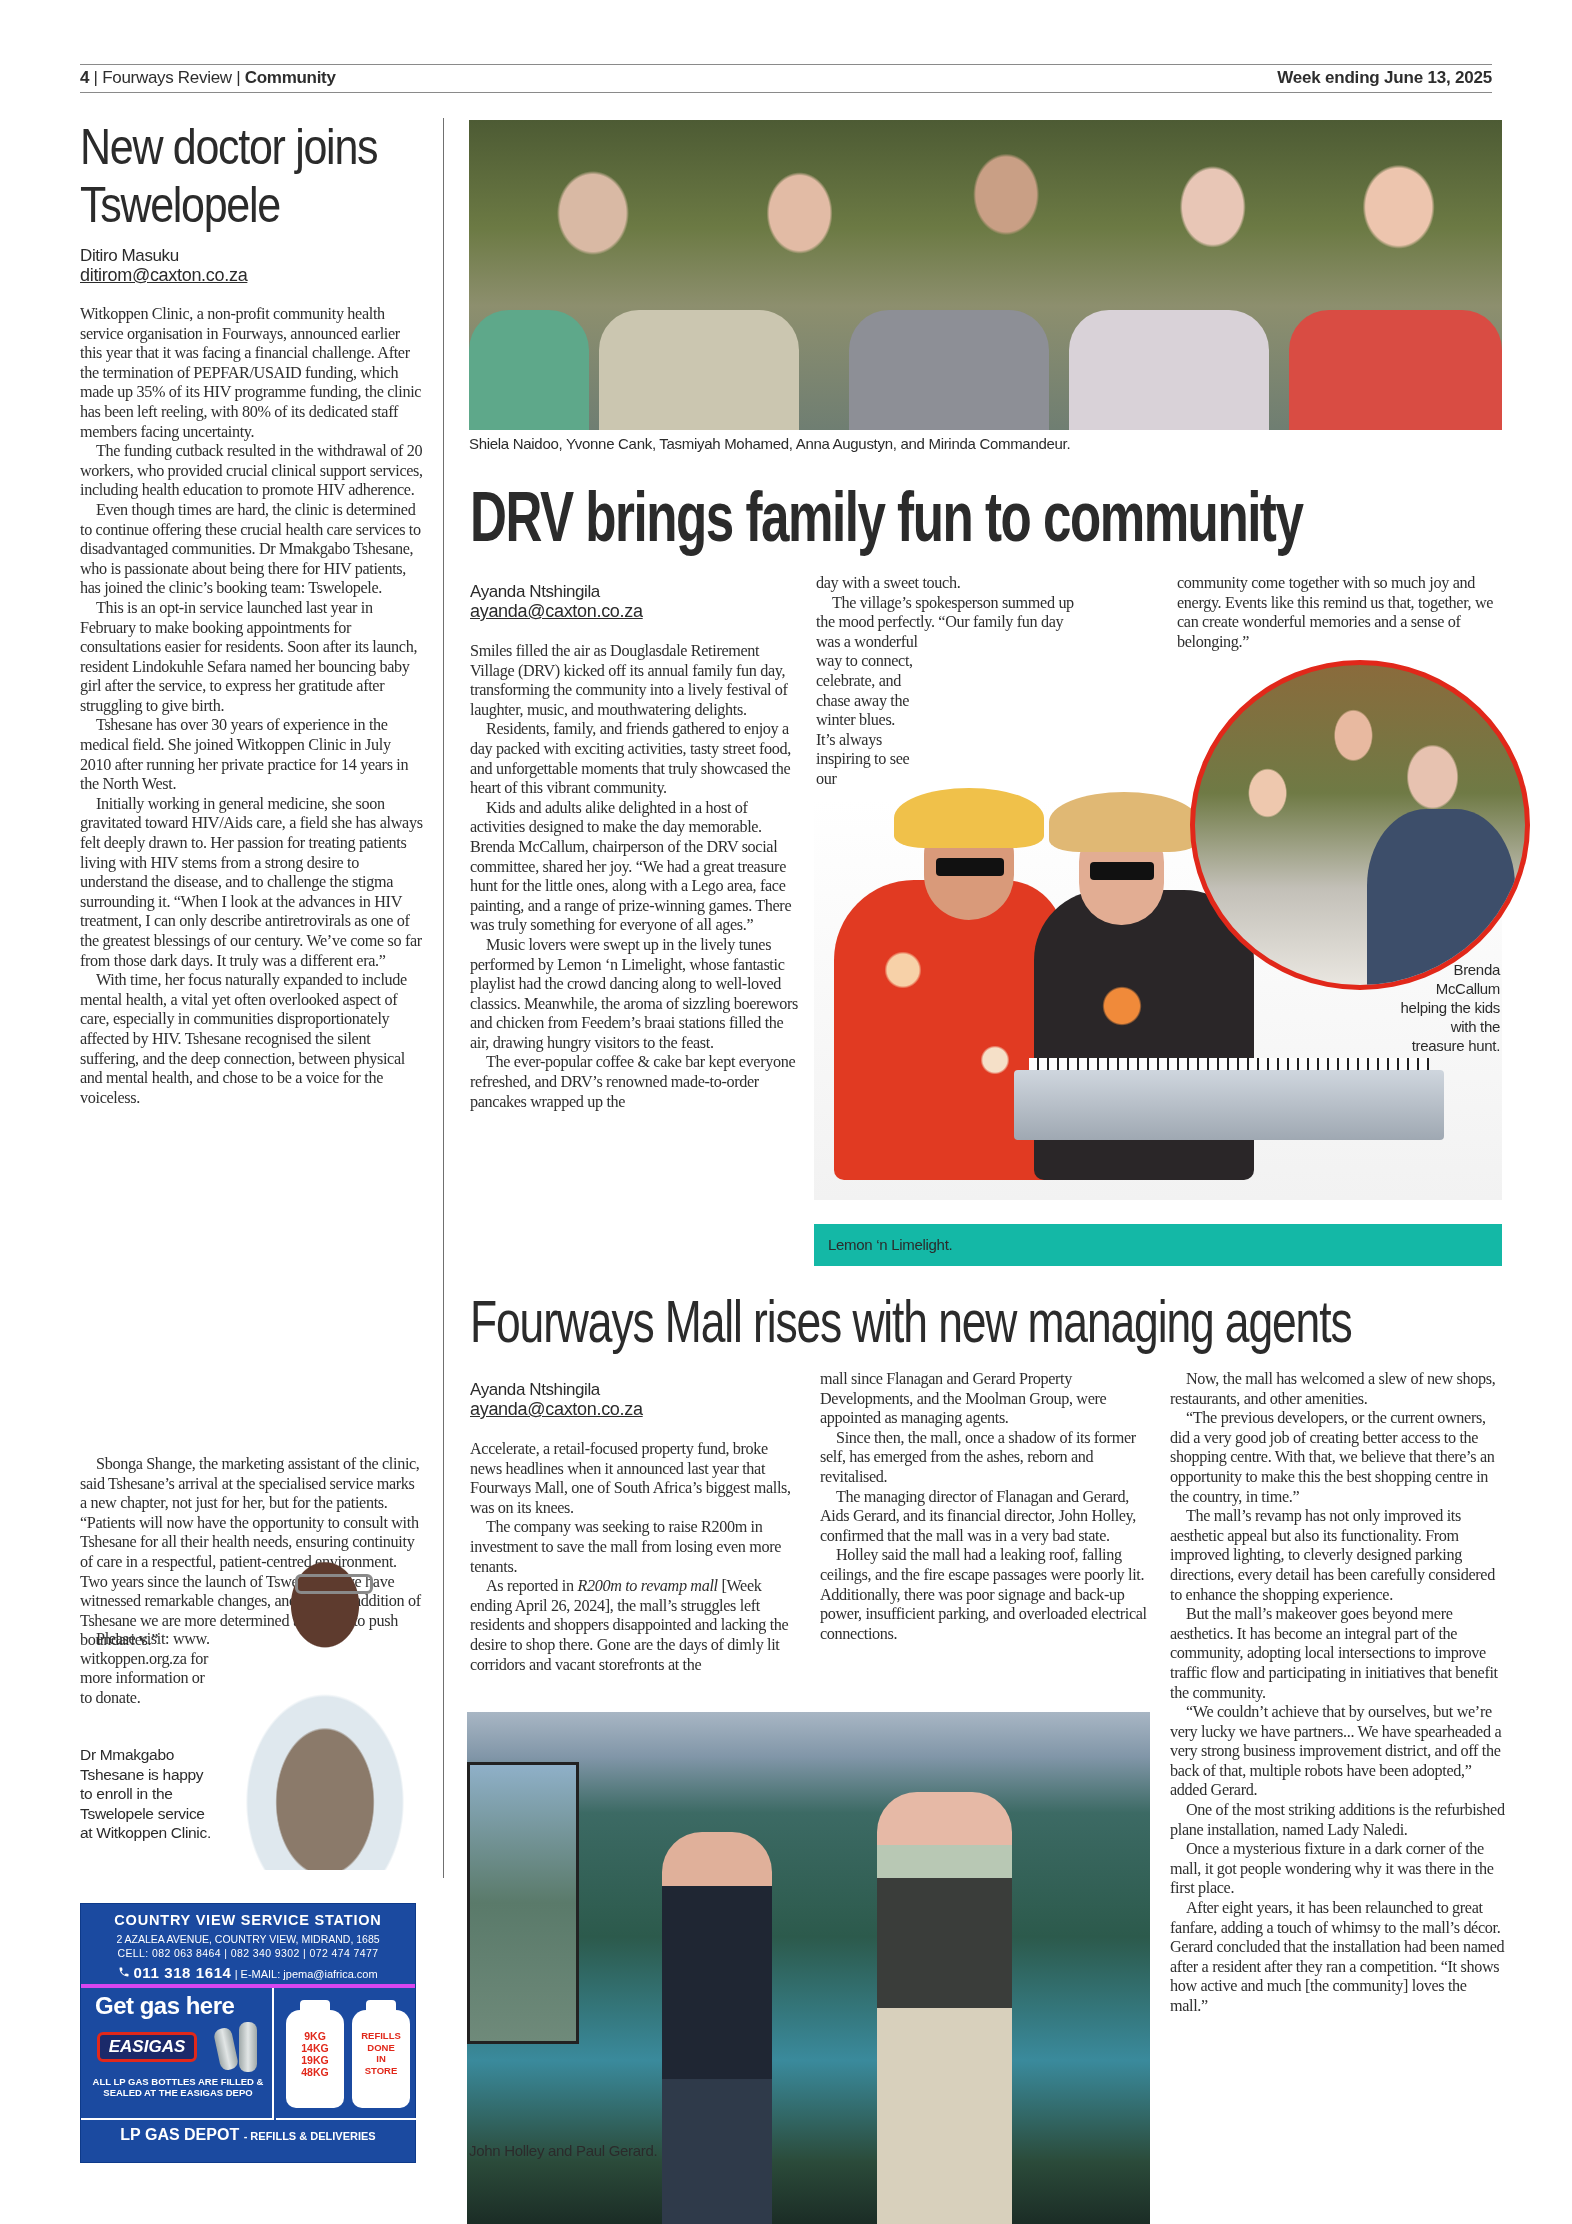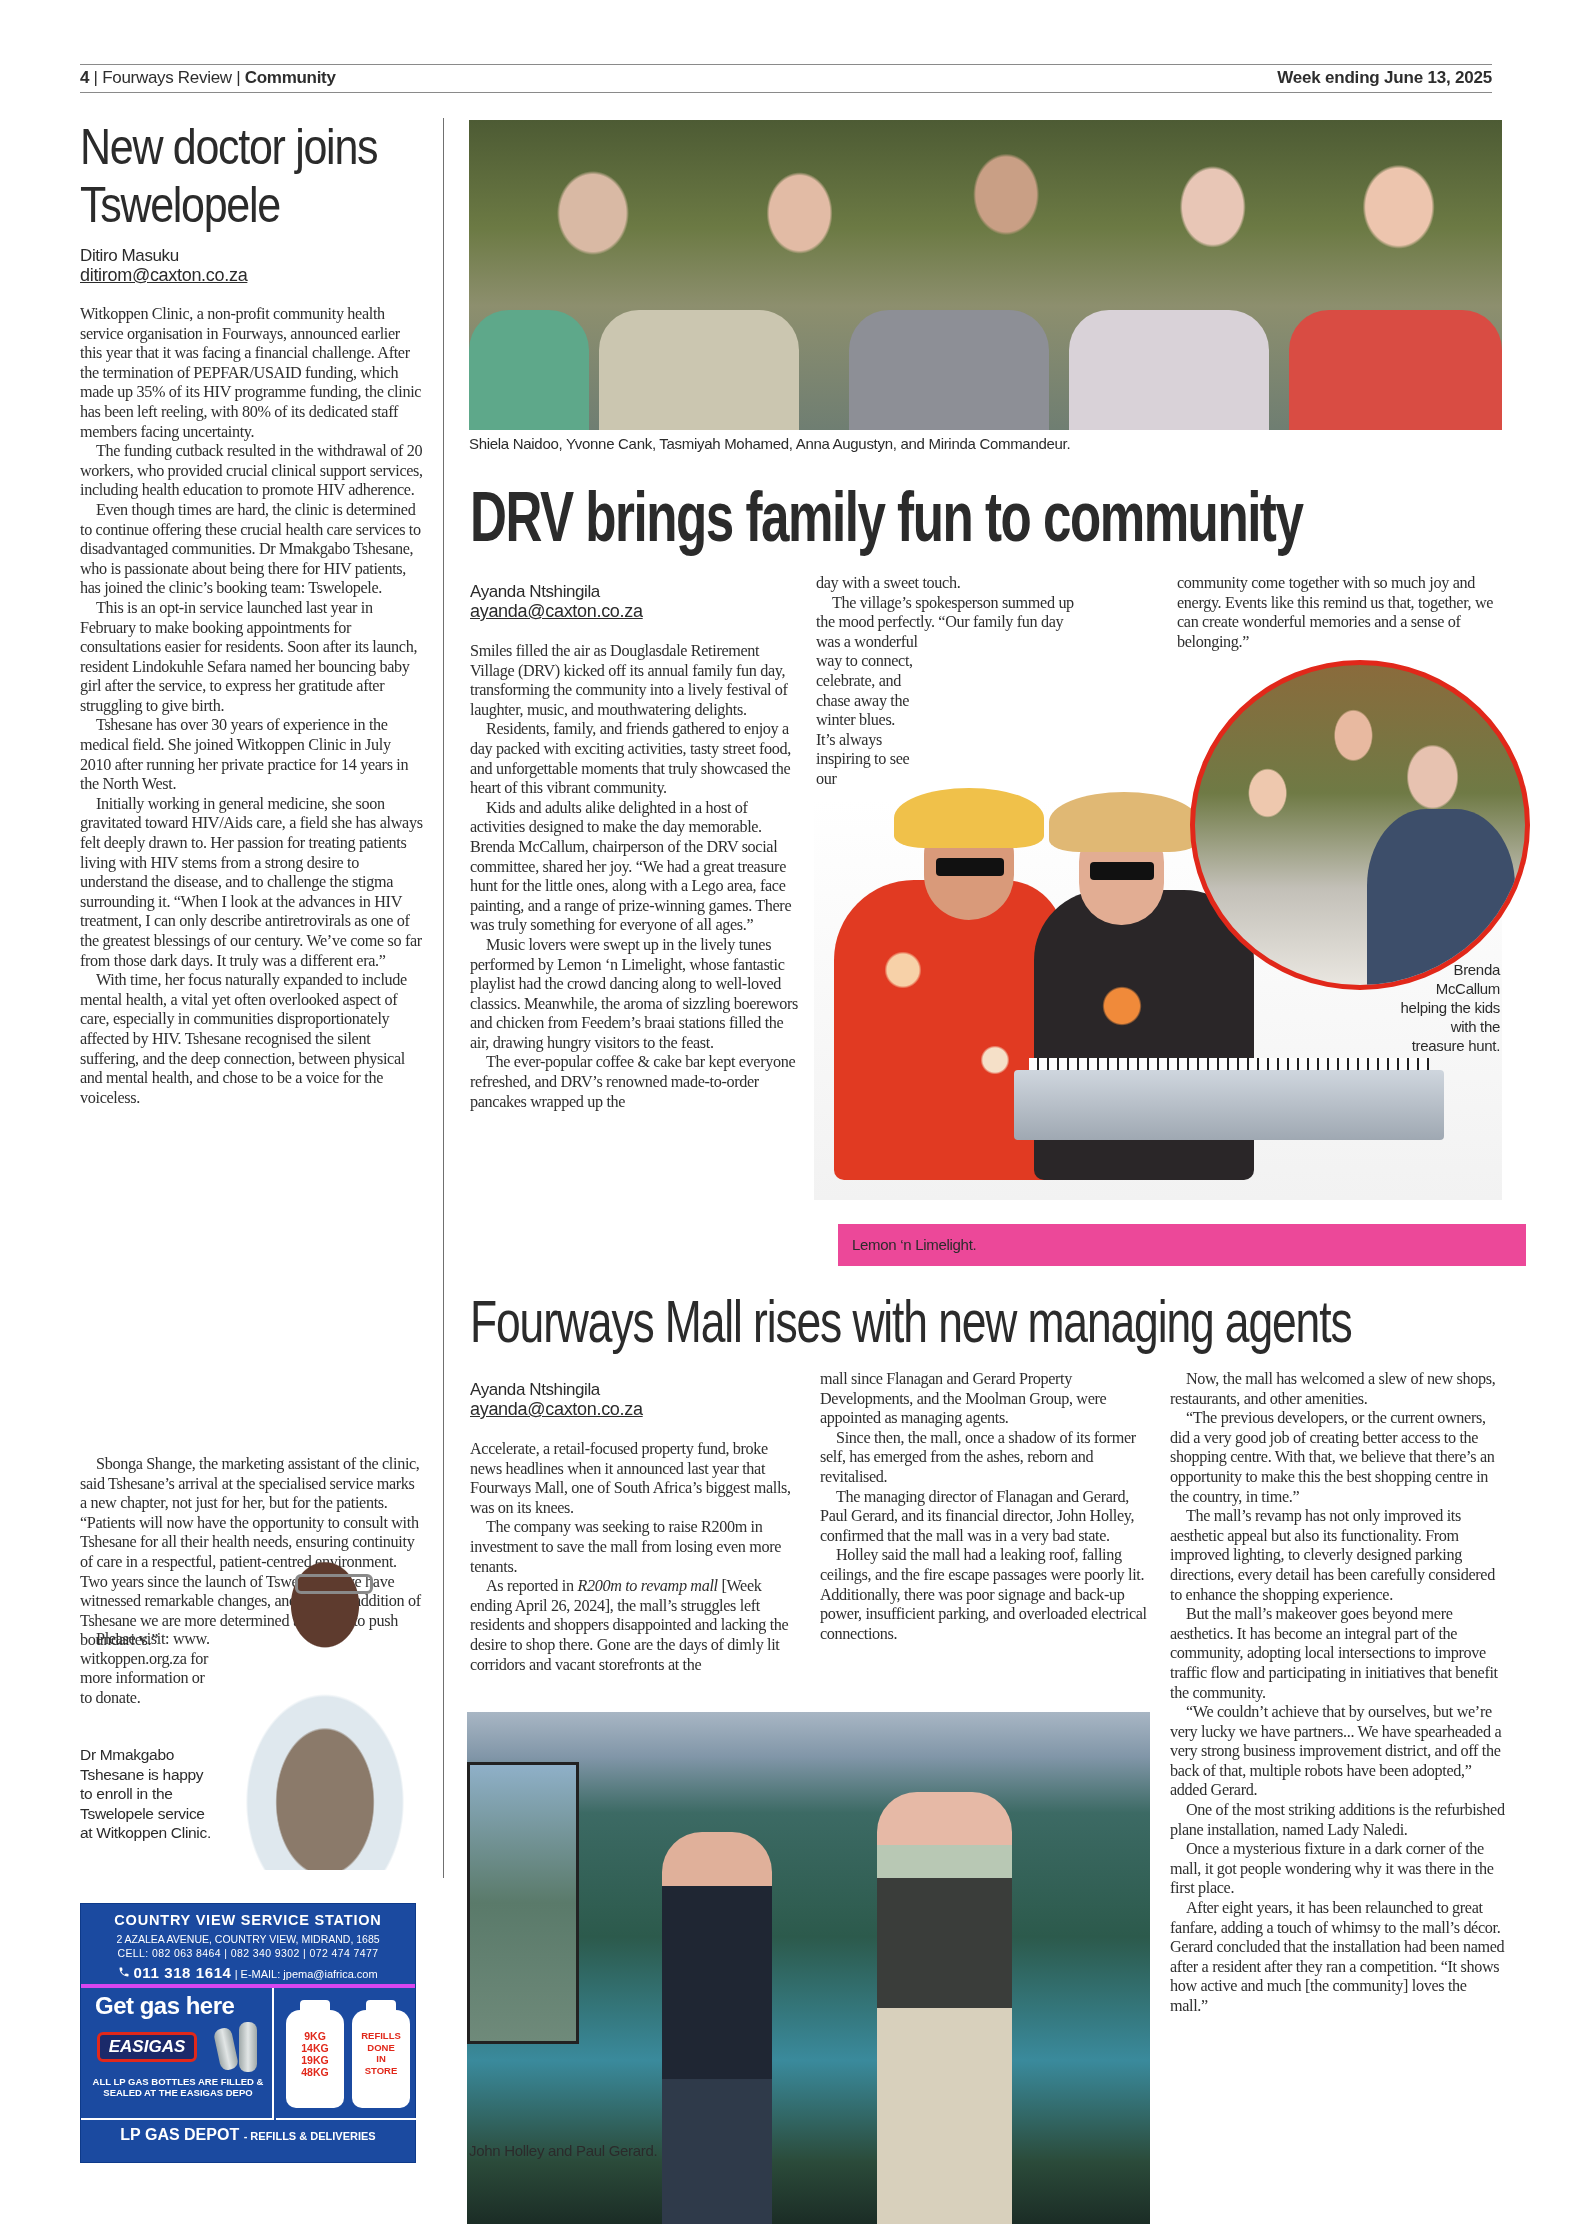--- a/index.html
+++ b/index.html
@@ -56,21 +56,21 @@
   .keys { position: absolute; left: 215px; top: 318px; width: 400px; height: 22px; background: repeating-linear-gradient(90deg, #fff 0 8px, #222 8px 10px); }
 
   .circle-photo { position: absolute; left: 1190px; top: 660px; width: 340px; height: 330px; border-radius: 50%; border: 5px solid #e1281a; overflow: hidden;
     background:
       radial-gradient(ellipse 40px 50px at 72% 35%, #e7c2b0 0 60%, transparent 65%),
       radial-gradient(ellipse 30px 40px at 48% 22%, #e8b9a0 0 60%, transparent 65%),
       radial-gradient(ellipse 30px 38px at 22% 40%, #eec8ae 0 60%, transparent 65%),
       linear-gradient(180deg, #8a6b3c 0%, #6f7a45 40%, #c3c0b8 70%, #e9e6e0 100%); }
   .circle-photo .shirt-b { position: absolute; left: 52%; top: 45%; width: 45%; height: 60%; background: #3d4e6a; border-radius: 40% 40% 0 0; }
 
-  .lemon-caption-bar { position: absolute; left: 814px; top: 1224px; width: 688px; height: 42px; background: #ec4899; margin-left: 24px; }
+  .lemon-caption-bar { position: absolute; left: 814px; top: 1224px; width: 688px; height: 42px; background: #14b8a6; }
   .lemon-caption-bar span { position: absolute; left: 14px; top: 12px; font-family: "Liberation Sans", sans-serif; font-size: 15px; letter-spacing: -0.3px; color: #2b2b2b; }
 
   .photo-mall { left: 467px; top: 1712px; width: 683px; height: 565px; }
   .photo-mall.inner { position: absolute; left: 467px; top: 1712px; width: 683px; height: 562px;
     background:
       linear-gradient(180deg, #a8b6c4 0%, #8196a8 8%, #3c6a64 18%, #2c5a4c 40%, #3a8a9c 62%, #2b4b3a 80%, #1a2a24 92%, #1b1d20 100%); overflow: hidden; }
   .mall-screen { position: absolute; left: 0; top: 50px; width: 112px; height: 282px; background: linear-gradient(180deg, #8fb0c8 0%, #5a7a6a 50%, #6f8a7a 100%); border: 3px solid #222; }
   .mall-man1 { position: absolute; left: 195px; top: 120px; width: 110px; height: 450px; background: linear-gradient(180deg, #e0b09a 0 12%, #1f2633 12% 55%, #2f3a4a 55% 100%); border-radius: 40px 40px 0 0; }
   .mall-man2 { position: absolute; left: 410px; top: 80px; width: 135px; height: 480px; background: linear-gradient(180deg, #e6b9a6 0 11%, #b8c8b4 11% 18%, #3a3d3a 18% 45%, #d8d0bc 45% 100%); border-radius: 40px 40px 0 0; }
 
@@ -270,21 +270,21 @@
 
 <div class="col" style="left:470px; top:1440px; width:330px;">
   <p>Accelerate, a retail-focused property fund, broke news headlines when it announced last year that Fourways Mall, one of South Africa’s biggest malls, was on its knees.</p>
   <p class="ind">The company was seeking to raise R200m in investment to save the mall from losing even more tenants.</p>
   <p class="ind"><span>As reported in </span><i>R200m to revamp mall</i><span> [Week ending April 26, 2024], the mall’s struggles left residents and shoppers disappointed and lacking the desire to shop there. Gone are the days of dimly lit corridors and vacant storefronts at the</span></p>
 </div>
 
 <div class="col" style="left:820px; top:1370px; width:330px;">
   <p>mall since Flanagan and Gerard Property Developments, and the Moolman Group, were appointed as managing agents.</p>
   <p class="ind">Since then, the mall, once a shadow of its former self, has emerged from the ashes, reborn and revitalised.</p>
-  <p class="ind">The managing director of Flanagan and Gerard, Paul Gerard, and its financial director, John Holley, confirmed that the mall was in a very bad state.</p>
+  <p class="ind">The managing director of Flanagan and Gerard, Aids Gerard, and its financial director, John Holley, confirmed that the mall was in a very bad state.</p>
   <p class="ind">Holley said the mall had a leaking roof, falling ceilings, and the fire escape passages were poorly lit. Additionally, there was poor signage and back-up power, insufficient parking, and overloaded electrical connections.</p>
 </div>
 
 <div class="col" style="left:1170px; top:1370px; width:335px;">
   <p class="ind">Now, the mall has welcomed a slew of new shops, restaurants, and other amenities.</p>
   <p class="ind">“The previous developers, or the current owners, did a very good job of creating better access to the shopping centre. With that, we believe that there’s an opportunity to make this the best shopping centre in the country, in time.”</p>
   <p class="ind">The mall’s revamp has not only improved its aesthetic appeal but also its functionality. From improved lighting, to cleverly designed parking directions, every detail has been carefully considered to enhance the shopping experience.</p>
   <p class="ind">But the mall’s makeover goes beyond mere aesthetics. It has become an integral part of the community, adopting local intersections to improve traffic flow and participating in initiatives that benefit the community.</p>
   <p class="ind">“We couldn’t achieve that by ourselves, but we’re very lucky we have partners... We have spearheaded a very strong business improvement district, and off the back of that, multiple robots have been adopted,” added Gerard.</p>
   <p class="ind">One of the most striking additions is the refurbished plane installation, named Lady Naledi.</p>

